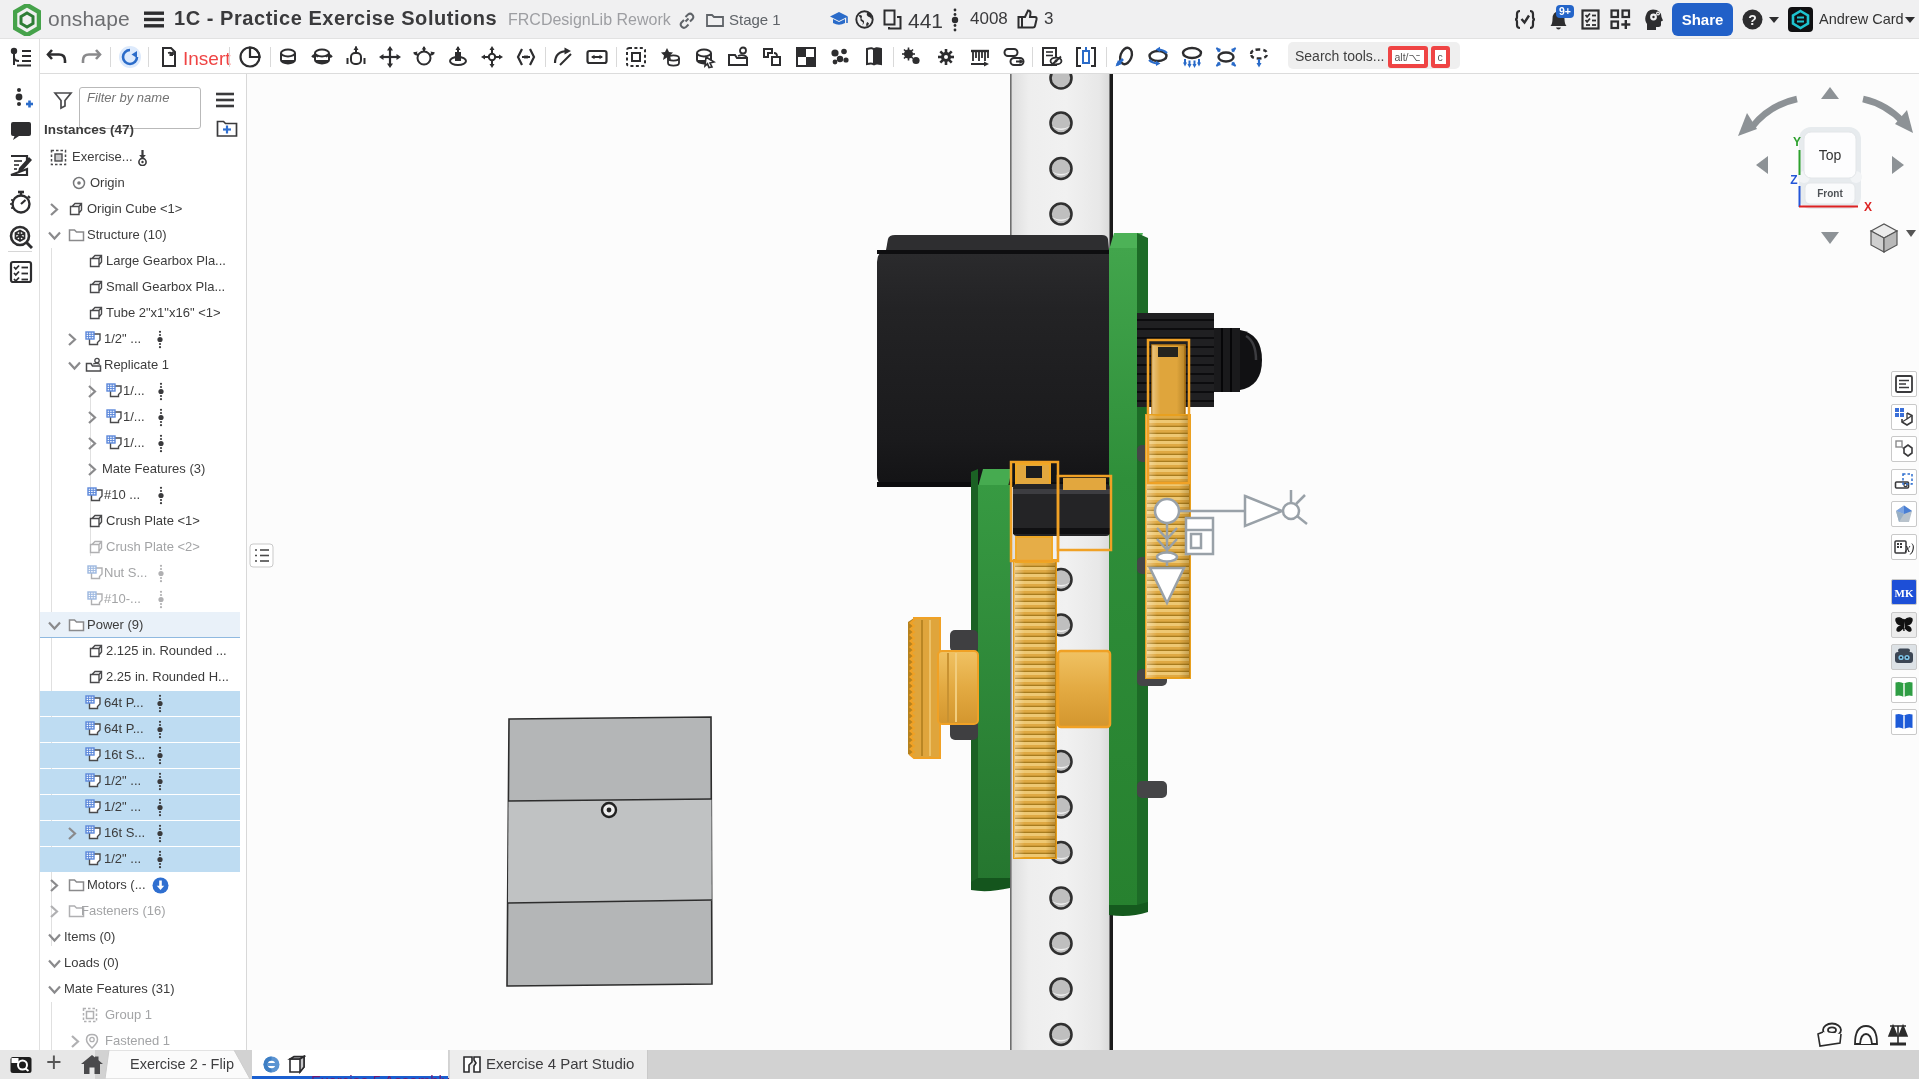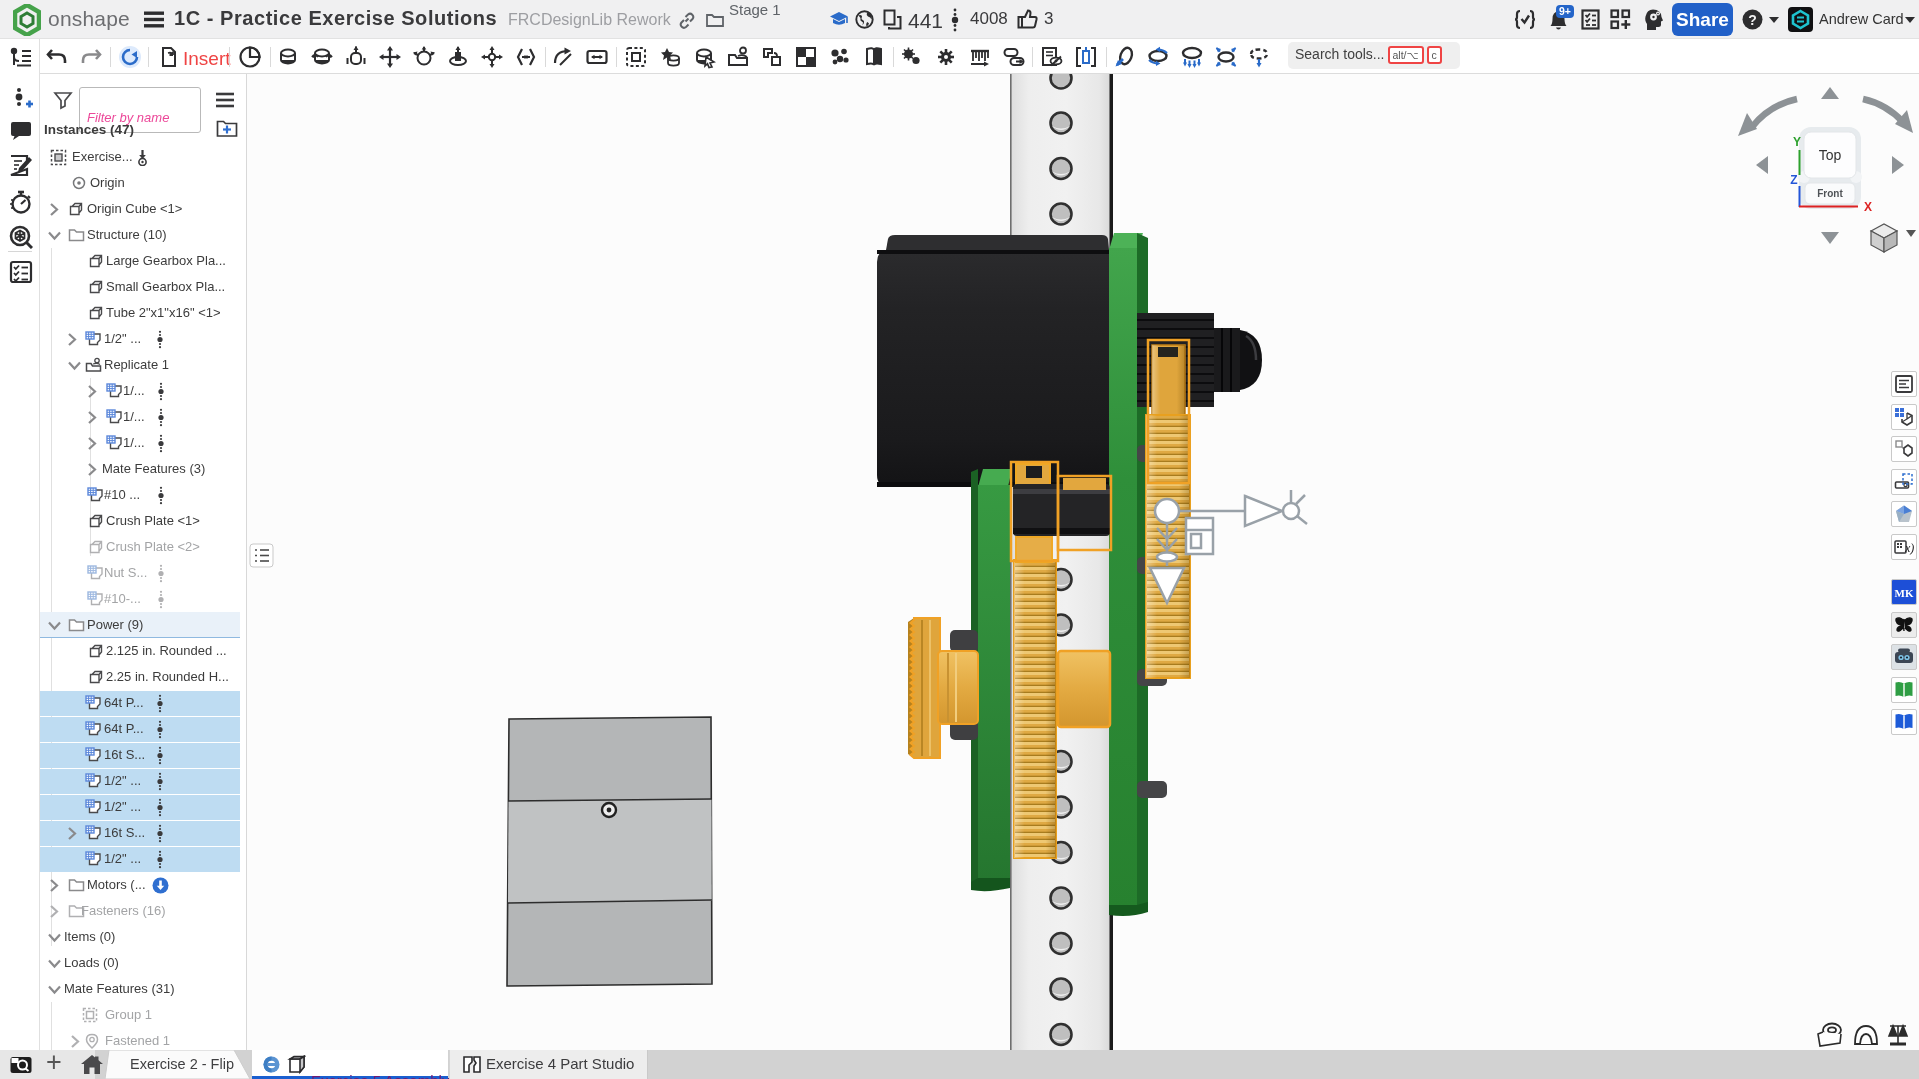--- a/index.html
+++ b/index.html
@@ -8,21 +8,21 @@
 #topbar{position:absolute;left:0;top:0;width:1919px;height:39px;background:#f0f0f1;border-bottom:1px solid #e2e2e2;z-index:5}
 #toolbar{position:absolute;left:40px;top:39px;width:1879px;height:35px;background:#fff;border-bottom:1px solid #dcdcdc;z-index:5}
 #leftstrip{position:absolute;left:0;top:39px;width:40px;height:1011px;background:#fff;border-right:1px solid #e0e0e0;z-index:6}
 #tree{position:absolute;left:40px;top:74px;width:207px;height:976px;background:#fff;border-right:1px solid #d8d8d8;z-index:5;overflow:hidden}
 #bottombar{position:absolute;left:0;top:1050px;width:1919px;height:29px;background:#d2d2d2;z-index:6}
 #rightcol{position:absolute;left:1891px;top:371px;z-index:4}
 .rowtext{position:absolute;font-size:13px;color:#3c3c3c;white-space:nowrap}
 .gray{color:#a3a4a6}
 .sel{position:absolute;left:0;width:200px;height:25px;background:#bedcf2}
 .tb-sep{position:absolute;top:8px;width:1px;height:20px;background:#d9d9d9}
-.key{display:inline-block;background:#fff;border:2px solid #ef4444;border-radius:3px;font-size:10.5px;color:#555;padding:1px 3px;margin-left:3px}
+.key{display:inline-block;background:#fff;border:4px solid #ef4444;border-radius:3px;font-size:10.5px;color:#555;padding:1px 3px;margin-left:3px}
 .rc-box{position:absolute;width:26px;height:26px;background:#fff;border:1px solid #c9c9c9;border-radius:2px}
 </style></head><body>
 <svg id="scene" width="1919" height="1079" viewBox="0 0 1919 1079">
 <defs>
 <linearGradient id="chang" x1="0" y1="0" x2="1" y2="0">
 <stop offset="0" stop-color="#dedede"></stop>
         <stop offset="0.18" stop-color="#eeeeee"></stop>
         <stop offset="0.55" stop-color="#f1f1f1"></stop>
         <stop offset="0.88" stop-color="#e8e8e8"></stop>
         <stop offset="1" stop-color="#d8d8d8"></stop>
@@ -260,21 +260,21 @@
 <span class="abs" style="left:174px;top:7px;font-size:20px;font-weight:bold;color:#3a3a3c;letter-spacing:0.55px">1C - Practice Exercise Solutions</span>
 <span class="abs" style="left:508px;top:11px;font-size:16px;color:#9d9ea2">FRCDesignLib Rework</span>
 <svg class="abs" style="left:678px;top:11px" width="18" height="18" viewBox="0 0 18 18">
       <g stroke="#5f6368" stroke-width="2" fill="none">
         <path d="M7.5,10.5 L10.5,7.5 M6,9 L3.5,11.5 a3.2,3.2 0 0 0 4.5,4.5 L10.5,13.5 M7.5,6 L10,3.5 a3.2,3.2 0 0 1 4.5,4.5 L12,10.5"></path>
       </g>
     </svg>
 <svg class="abs" style="left:706px;top:12px" width="18" height="15" viewBox="0 0 18 15">
       <path d="M1,3 L6,3 L8,5 L17,5 L17,14 L1,14 Z" fill="none" stroke="#5f6368" stroke-width="1.8"></path>
     </svg>
-<span class="abs" style="left:729px;top:1px;font-size:15px;color:#5f6368">Stage 1</span>
+<span class="abs" style="left:729px;top:11px;font-size:15px;color:#5f6368">Stage 1</span>
 <svg class="abs" style="left:829px;top:11px" width="20" height="17" viewBox="0 0 20 17">
       <path d="M10,1 L19,5.5 L10,10 L1,5.5 Z" fill="#2a6bc9"></path>
       <path d="M4,8 L4,12 Q10,15.5 16,12 L16,8 L10,11 Z" fill="#2a6bc9"></path>
       <line x1="18" y1="6" x2="18" y2="12" stroke="#2a6bc9" stroke-width="1.6"></line>
     </svg>
 <svg class="abs" style="left:855px;top:10px" width="19" height="19" viewBox="0 0 19 19">
       <circle cx="9.5" cy="9.5" r="8.2" fill="none" stroke="#2d2d2f" stroke-width="1.9"></circle>
       <path d="M3.5,5.5 Q6,7.5 5.5,10.5 L8,12.5 L7.5,15.5 Q9.5,13.5 9,11 L6.5,9 L7,6 Q5.5,4.5 3.5,5.5 Z" fill="#2d2d2f"></path>
       <path d="M12,2.5 Q11,5 13,6.5 Q15.5,7 16.5,9.5 Q17.5,6 15.5,4 Q14,2.8 12,2.5 Z" fill="#2d2d2f"></path>
       <path d="M12.5,12 Q10.5,13.5 11.5,16.5 Q13.5,15.5 14,13.5 Z" fill="#2d2d2f"></path>
@@ -329,21 +329,21 @@
         <line x1="11.3" y1="15.5" x2="20.3" y2="15.5"></line>
       </g>
     </svg>
 <svg class="abs" style="left:1642px;top:8px" width="22" height="23" viewBox="0 0 22 23">
       <path d="M11,1.5 Q19,1.5 19.5,9 L21,12.5 L19,13.5 L19,17 Q19,19 16.5,19 L14,19 L14,22 L5,22 L5,16 Q2.5,12.5 3.5,8.5 Q5,1.5 11,1.5 Z" fill="#2d2d2f"></path>
       <circle cx="11.5" cy="9" r="3.4" fill="#f0f0f1"></circle>
       <circle cx="11.5" cy="9" r="1.2" fill="#2d2d2f"></circle>
       <circle cx="16" cy="5.5" r="2" fill="#f0f0f1"></circle>
       <circle cx="16" cy="5.5" r="0.8" fill="#2d2d2f"></circle>
     </svg>
-<div class="abs" style="left:1672px;top:3px;width:61px;height:33px;background:#2160c8;border-radius:6px;color:#fff;font-size:19px;font-weight:bold;text-align:center;line-height:33px">Share</div>
+<div class="abs" style="left:1672px;top:3px;width:61px;height:33px;background:#2160c8;border-radius:6px;color:#fff;font-size:15px;font-weight:bold;text-align:center;line-height:33px">Share</div>
 <svg class="abs" style="left:1742px;top:9px" width="21" height="21" viewBox="0 0 21 21">
       <circle cx="10.5" cy="10.5" r="10" fill="#2d2d2f"></circle>
       <text x="10.5" y="15.5" font-size="14" font-weight="bold" fill="#f0f0f1" text-anchor="middle" font-family="Liberation Sans">?</text>
     </svg>
 <svg class="abs" style="left:1768px;top:16px" width="12" height="8" viewBox="0 0 12 8">
       <polygon points="1,1 11,1 6,7" fill="#2d2d2f"></polygon>
     </svg>
 <svg class="abs" style="left:1788px;top:7px" width="25" height="25" viewBox="0 0 25 25">
       <rect width="25" height="25" rx="4" fill="#101012"></rect>
       <path d="M12.5,4 L20,8.5 L20,16.5 L12.5,21 L5,16.5 L5,8.5 Z" fill="none" stroke="#1ec3cf" stroke-width="2.6"></path>
@@ -680,21 +680,21 @@
     </svg>
 </div>
 <div id="tree">
 <div class="abs" style="left:11px;top:174px;width:1px;height:434px;background:#e0e0e0"></div>
 <div class="abs" style="left:11px;top:564px;width:1px;height:308px;background:#e0e0e0"></div>
 <div class="abs" style="left:50px;top:304px;width:1px;height:178px;background:#e0e0e0"></div>
 <div class="abs" style="left:11px;top:928px;width:1px;height:120px;background:#e0e0e0"></div>
 <svg class="abs" style="left:13px;top:16px" width="20" height="20" viewBox="0 0 20 20">
       <path d="M2,3 L18,3 L12,10.5 L12,16 L8,18 L8,10.5 Z" fill="none" stroke="#4a4a4c" stroke-width="1.7"></path>
     </svg>
-<div class="abs" style="left:39px;top:13px;width:122px;height:42px;border:1px solid #b9b9b9;border-radius:3px;background:#fff;font-size:13px;font-style:italic;color:#ec4899;padding:22px 7px">Filter by name</div>
+<div class="abs" style="left:39px;top:13px;width:122px;height:42px;border:1px solid #b9b9b9;border-radius:3px;background:#fff;font-size:13px;font-style:italic;color:#737373;padding:2px 7px">Filter by name</div>
 <svg class="abs" style="left:175px;top:17px" width="20" height="18" viewBox="0 0 20 18">
       <g stroke="#3a3a3c" stroke-width="2.6">
         <line x1="1" y1="3" x2="19" y2="3"></line>
         <line x1="1" y1="9" x2="19" y2="9"></line>
         <line x1="1" y1="15" x2="19" y2="15"></line>
       </g>
     </svg>
 <span class="abs rowtext" style="left:4px;top:48px;font-weight:bold;font-size:13.5px">Instances (47)</span>
 <svg class="abs" style="left:176px;top:45px" width="22" height="19" viewBox="0 0 22 19">
       <path d="M1.5,2.5 L7.5,2.5 L9.5,4.5 L20.5,4.5 L20.5,17 L1.5,17 Z" fill="none" stroke="#3a3a3c" stroke-width="1.7"></path>

